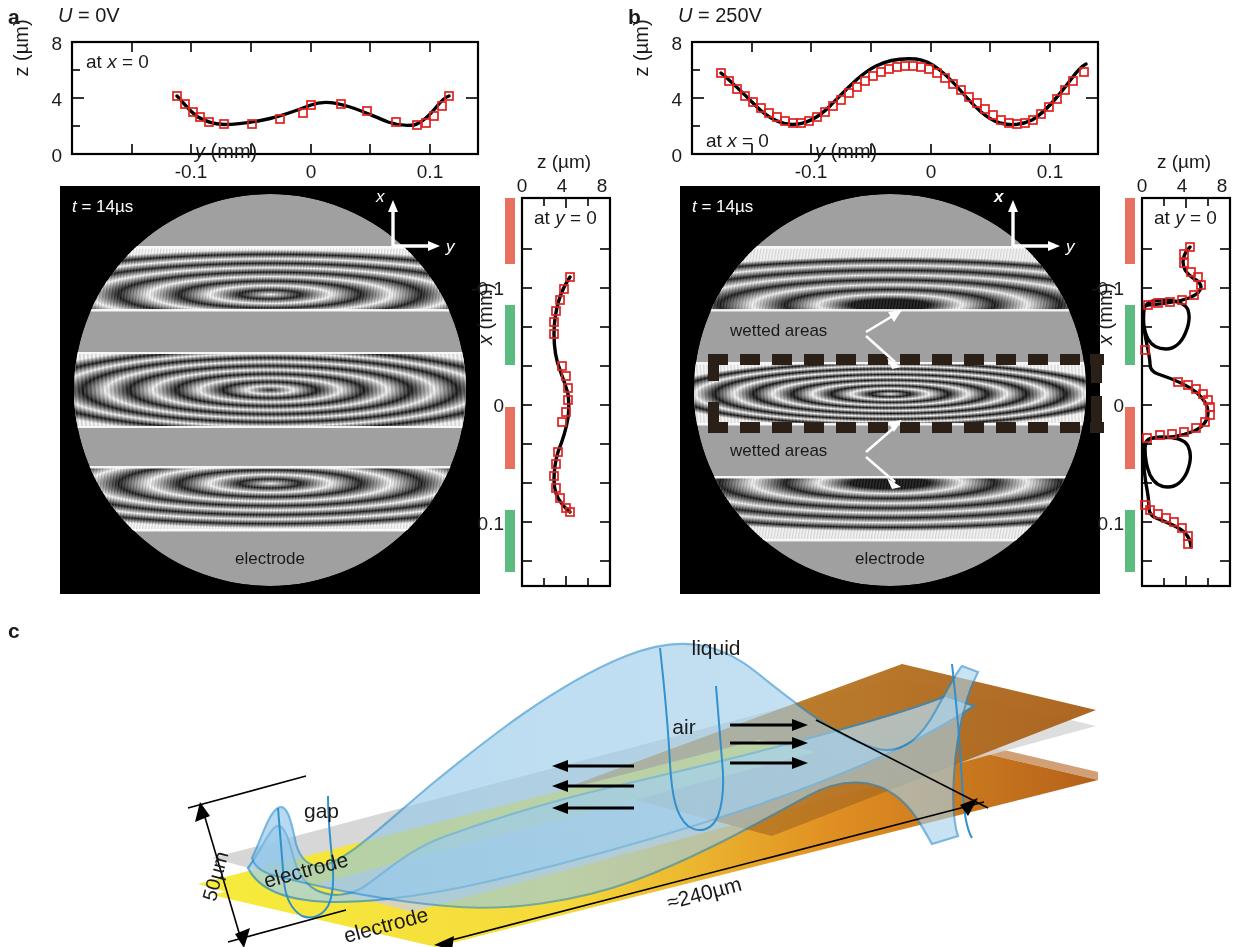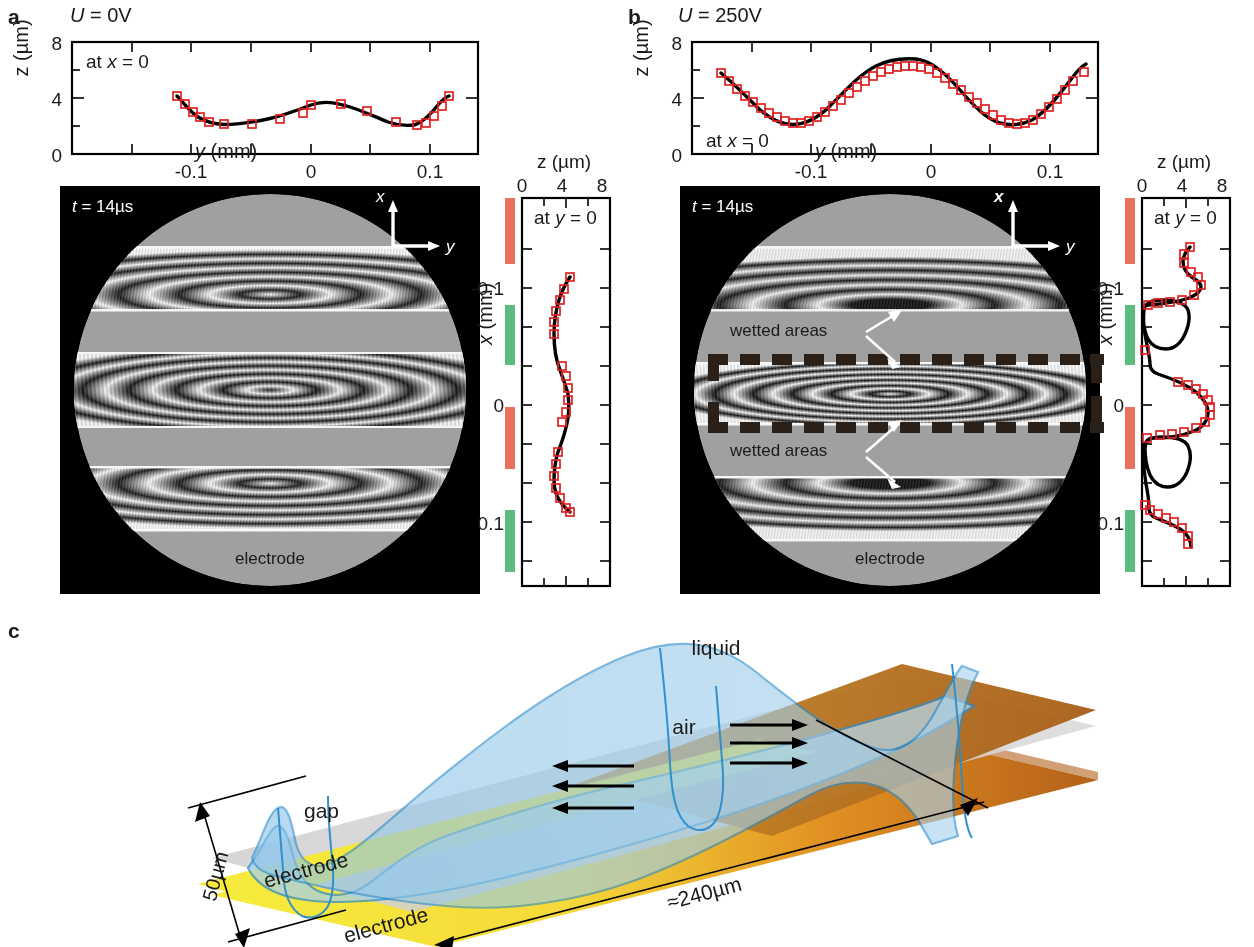--- a/index.html
+++ b/index.html
@@ -18,21 +18,21 @@
   .curve{fill:none;stroke:#000;stroke-width:3.4;stroke-linejoin:round;stroke-linecap:round;}
   .marker{fill:none;stroke:#e02020;stroke-width:1.7;}
   .cbar-red{fill:#e8705e;}
   .cbar-green{fill:#5cbb7e;}
   #c-fig text{font-family:"Liberation Sans","DejaVu Sans",sans-serif;}
 </style>
 </head>
 <body>
 
 <div class="abs panel-letter" style="left:8px;top:6px;">a</div>
-<div class="abs cond-label" style="left:58px;top:4px;margin-left:12px;">
+<div class="abs cond-label" style="left:58px;top:4px;">
   <span class="ital">U</span><span> = 0V</span>
 </div>
 
 <div class="abs" style="left:0px;top:32px;">
 <svg width="500" height="160" viewBox="0 0 500 160">
 
   <rect class="frame" x="72" y="10" width="406" height="112"></rect>
 
   <g class="tickline">
     <line x1="72" y1="10" x2="84" y2="10"></line>

